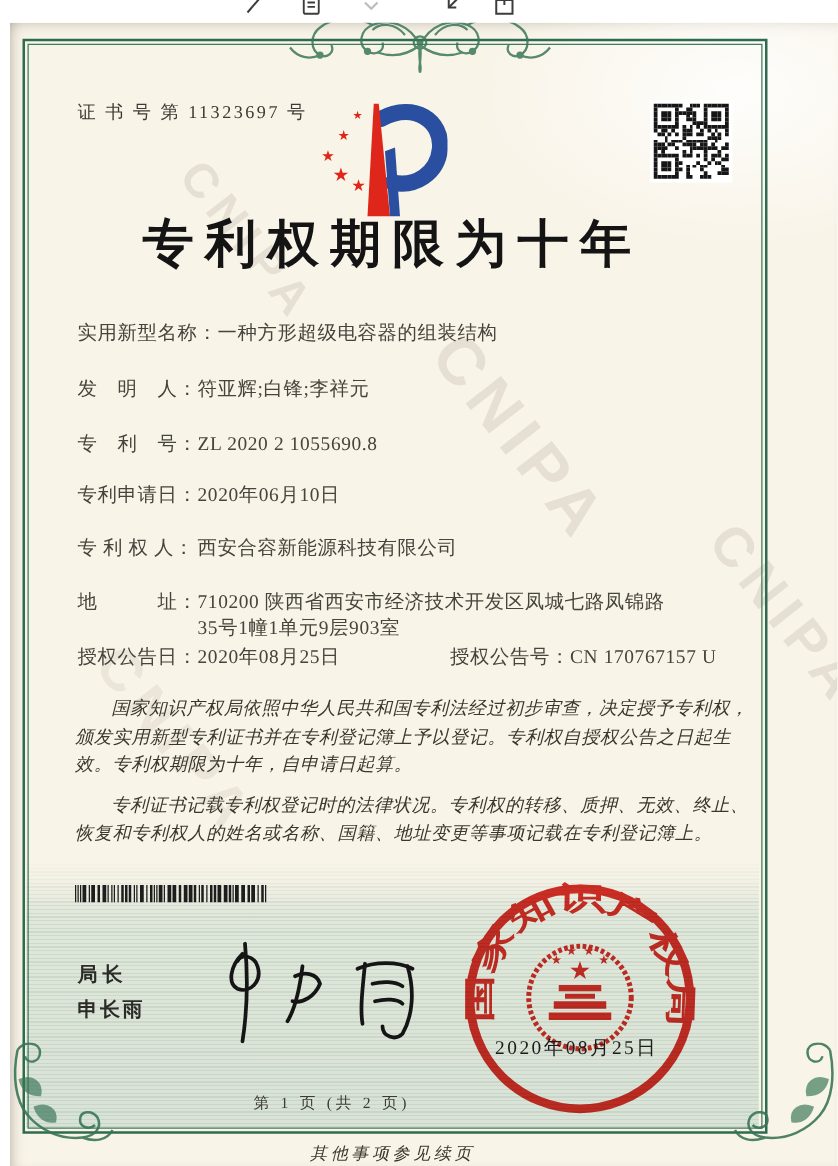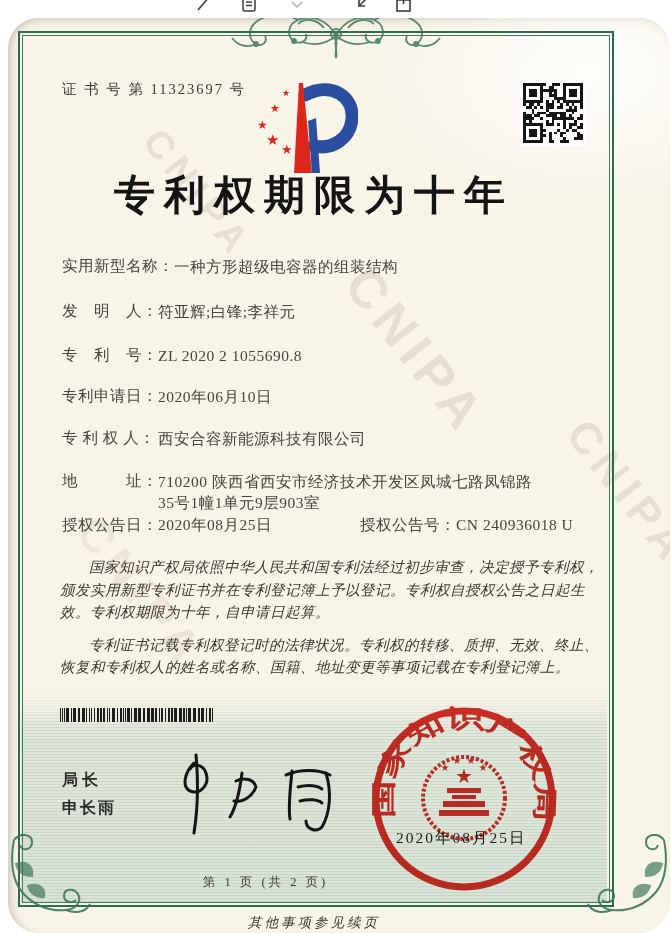--- a/index.html
+++ b/index.html
@@ -4,21 +4,21 @@
 <style>
   html,body{margin:0;padding:0;}
   body{width:670px;height:933px;background:#ffffff;overflow:hidden;position:relative;
        font-family:"Liberation Serif","DejaVu Serif",serif;}
   
   .toolbar{position:absolute;top:0;left:0;width:670px;height:18px;background:#fff;overflow:hidden;z-index:30;}
   .tico{position:absolute;top:-9px;width:20px;height:22px;}
   .tico svg{display:block;}
   
   .page{position:absolute;left:8px;top:18px;width:662px;height:915px;background:#f9f4e8;overflow:hidden;
-        box-shadow:inset 8px 0 10px -7px rgba(80,70,55,.35), inset 0 8px 10px -7px rgba(80,70,55,.25);border-radius:31px;}
+        box-shadow:inset 8px 0 10px -7px rgba(80,70,55,.35), inset 0 8px 10px -7px rgba(80,70,55,.25);}
   .light{position:absolute;inset:0;background:radial-gradient(ellipse 300px 180px at 88% 6%, rgba(255,255,255,.85), rgba(255,255,255,0) 70%);pointer-events:none;z-index:1;}
   
   .guilloche{position:absolute;left:13px;top:666px;width:586px;height:218px;z-index:1;
      background:
        repeating-linear-gradient(0deg, rgba(96,138,114,.14) 0 1px, rgba(0,0,0,0) 1px 3px),
        linear-gradient(180deg, rgba(216,227,216,.15) 0%, rgba(210,223,211,.65) 25%, rgba(206,220,208,.75) 100%);}
   .guilloche:before{content:"";position:absolute;left:0;top:0;right:0;height:42px;
        background:linear-gradient(180deg,#f9f4e8 0%, rgba(249,244,232,0) 100%);}
   
   .wm{position:absolute;color:rgba(138,131,116,.18);font-family:"Liberation Sans","DejaVu Sans",sans-serif;
@@ -619,21 +619,21 @@
     <span class="flabel">专利申请日：</span><span class="fvalue">2020年06月10日</span>
   </div>
   <div class="row" style="top:410px;">
     <span class="flabel">专 利 权 人：</span><span class="fvalue">西安合容新能源科技有限公司</span>
   </div>
   <div class="row" style="top:453px;">
     <span class="flabel">地　　　址：</span><span class="fvalue">710200 陕西省西安市经济技术开发区凤城七路凤锦路35号1幢1单元9层903室</span>
   </div>
   <div class="row" style="top:497px;width:560px;">
     <span>授权公告日：</span><span>2020年08月25日</span>
-    <span class="grant2"><span>授权公告号：</span><span>CN 240936018 U</span></span>
+    <span class="grant2"><span>授权公告号：</span><span>CN 170767157 U</span></span>
   </div>
 
   <div class="paras">
     <p>国家知识产权局依照中华人民共和国专利法经过初步审查，决定授予专利权，颁发实用新型专利证书并在专利登记簿上予以登记。专利权自授权公告之日起生效。专利权期限为十年，自申请日起算。</p>
     <p>专利证书记载专利权登记时的法律状况。专利权的转移、质押、无效、终止、恢复和专利权人的姓名或名称、国籍、地址变更等事项记载在专利登记簿上。</p>
   </div>
 
   <div class="barcode" id="barcode"><i style="width: 1px; margin-right: 1px;"></i><i style="width: 1px; margin-right: 1px;"></i><i style="width: 1px; margin-right: 1px;"></i><i style="width: 3px; margin-right: 2px;"></i><i style="width: 1px; margin-right: 1px;"></i><i style="width: 3px; margin-right: 2px;"></i><i style="width: 2px; margin-right: 2px;"></i><i style="width: 3px; margin-right: 1px;"></i><i style="width: 1px; margin-right: 2px;"></i><i style="width: 1px; margin-right: 1px;"></i><i style="width: 1px; margin-right: 2px;"></i><i style="width: 1px; margin-right: 2px;"></i><i style="width: 2px; margin-right: 1px;"></i><i style="width: 2px; margin-right: 1px;"></i><i style="width: 2px; margin-right: 2px;"></i><i style="width: 1px; margin-right: 1px;"></i><i style="width: 1px; margin-right: 2px;"></i><i style="width: 3px; margin-right: 2px;"></i><i style="width: 1px; margin-right: 2px;"></i><i style="width: 2px; margin-right: 1px;"></i><i style="width: 1px; margin-right: 1px;"></i><i style="width: 1px; margin-right: 1px;"></i><i style="width: 3px; margin-right: 1px;"></i><i style="width: 1px; margin-right: 2px;"></i><i style="width: 3px; margin-right: 1px;"></i><i style="width: 3px; margin-right: 2px;"></i><i style="width: 2px; margin-right: 2px;"></i><i style="width: 3px; margin-right: 1px;"></i><i style="width: 3px; margin-right: 1px;"></i><i style="width: 2px; margin-right: 2px;"></i><i style="width: 1px; margin-right: 1px;"></i><i style="width: 2px; margin-right: 2px;"></i><i style="width: 1px; margin-right: 2px;"></i><i style="width: 2px; margin-right: 1px;"></i><i style="width: 2px; margin-right: 1px;"></i><i style="width: 3px; margin-right: 2px;"></i><i style="width: 3px; margin-right: 1px;"></i><i style="width: 2px; margin-right: 1px;"></i><i style="width: 1px; margin-right: 1px;"></i><i style="width: 3px; margin-right: 2px;"></i><i style="width: 3px; margin-right: 2px;"></i><i style="width: 2px; margin-right: 1px;"></i><i style="width: 3px; margin-right: 2px;"></i><i style="width: 1px; margin-right: 2px;"></i><i style="width: 2px; margin-right: 1px;"></i><i style="width: 1px; margin-right: 1px;"></i></div>
   <div class="signerT">局长</div>
   <div class="signerN">申长雨</div>

